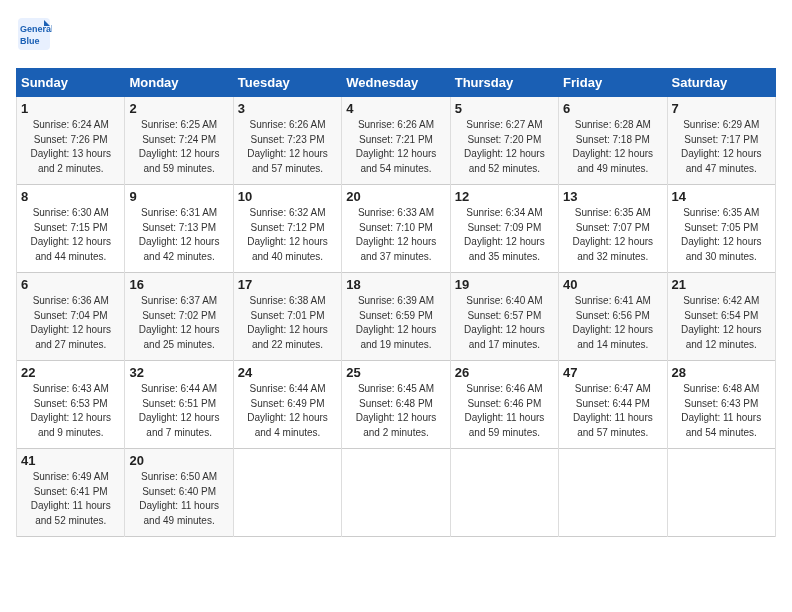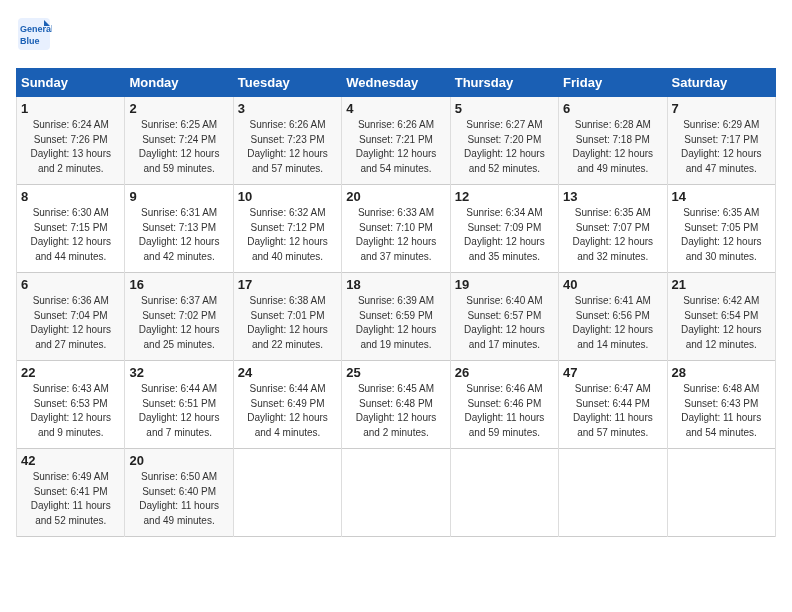--- a/index.html
+++ b/index.html
@@ -231,21 +231,21 @@
           <span class="day-num">47</span>
           <div class="day-info">Sunrise: 6:47 AM<br>Sunset: 6:44 PM<br>Daylight: 11 hours<br>and 57 minutes.</div>
         </td>
         <td>
           <span class="day-num">28</span>
           <div class="day-info">Sunrise: 6:48 AM<br>Sunset: 6:43 PM<br>Daylight: 11 hours<br>and 54 minutes.</div>
         </td>
       </tr>
       <tr>
         <td>
-          <span class="day-num">42</span>
+          <span class="day-num">41</span>
           <div class="day-info">Sunrise: 6:49 AM<br>Sunset: 6:41 PM<br>Daylight: 11 hours<br>and 52 minutes.</div>
         </td>
         <td>
           <span class="day-num">20</span>
           <div class="day-info">Sunrise: 6:50 AM<br>Sunset: 6:40 PM<br>Daylight: 11 hours<br>and 49 minutes.</div>
         </td>
         <td class="empty-cell"></td>
         <td class="empty-cell"></td>
         <td class="empty-cell"></td>
         <td class="empty-cell"></td>

